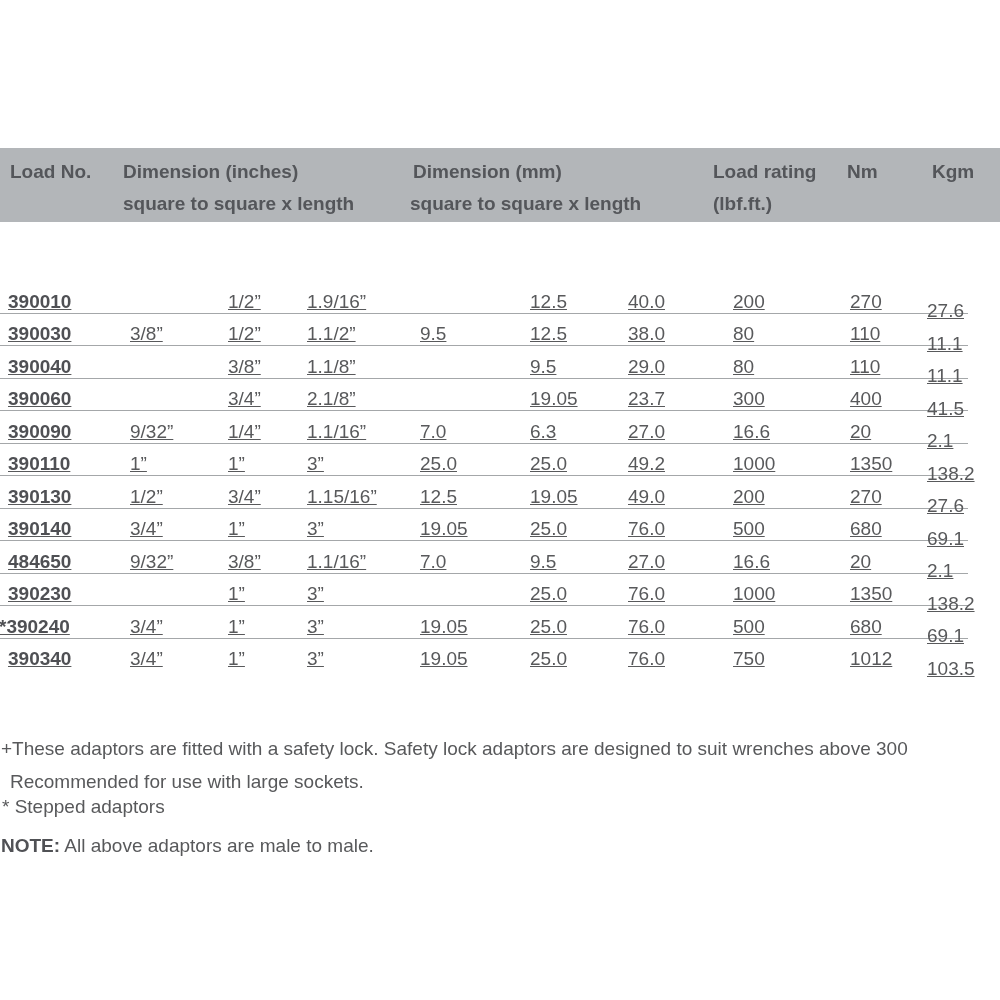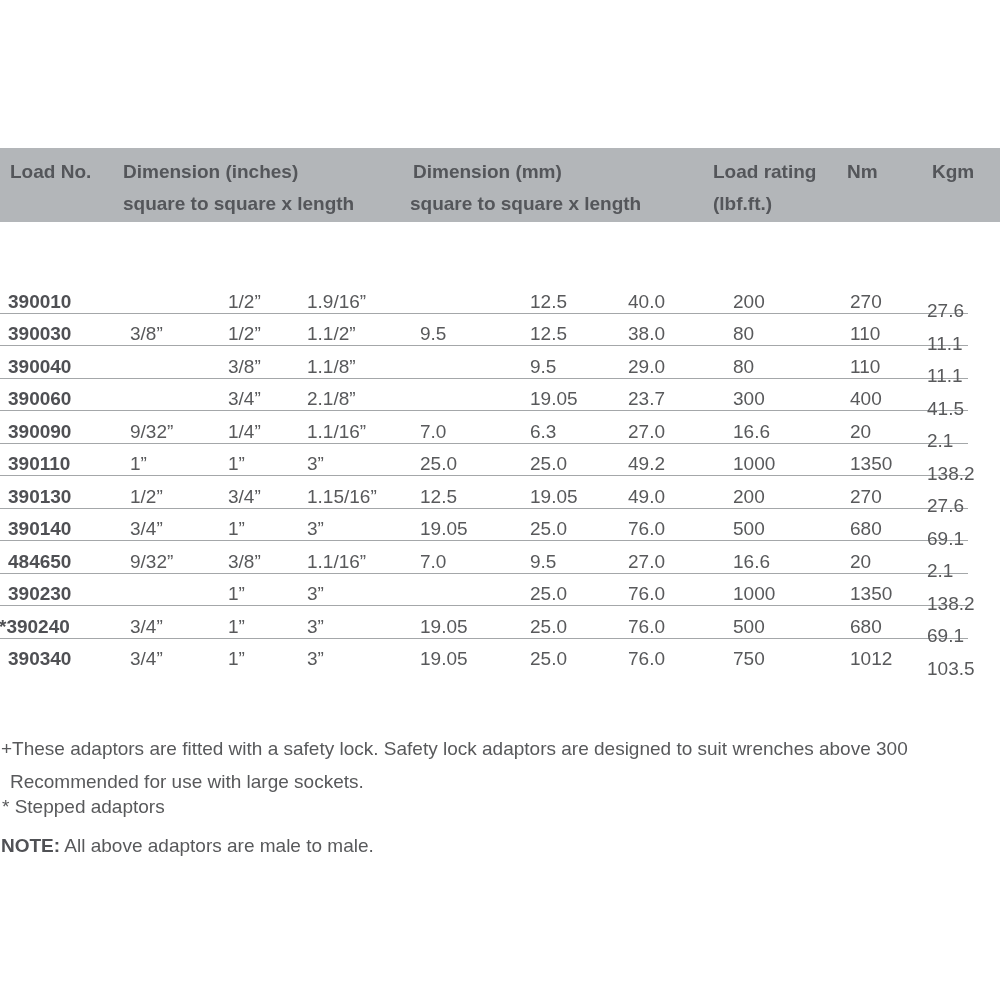--- a/index.html
+++ b/index.html
@@ -27,20 +27,21 @@
   .h-mm2    { left:410px; top:45px; }
   .h-load1  { left:713px; top:13px; }
   .h-load2  { left:713px; top:45px; }
   .h-nm     { left:847px; top:13px; }
   .h-kgm    { left:932px; top:13px;text-align:right; }
 
   
   .tbody {
     position:absolute; top:281px; left:0; width:968px;
     font-size:19px;
+    text-decoration:underline;
   }
   .row {
     display:grid;
     grid-template-columns:122px 98px 79px 113px 110px 98px 90px 130px 85px 75px;
     align-items:center;
     height:32.5px;
     box-sizing:border-box;
     border-bottom:1px solid #a4a7a9;
     box-shadow:0 1px 0 #e9eaeb;
     background:#ffffff;

